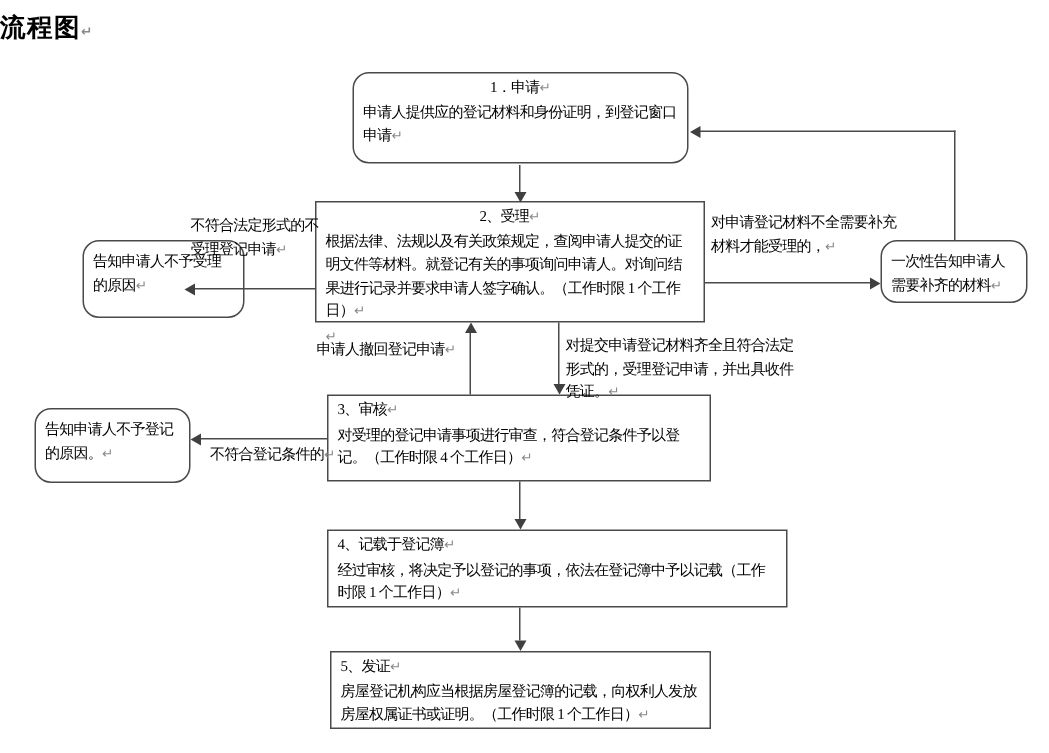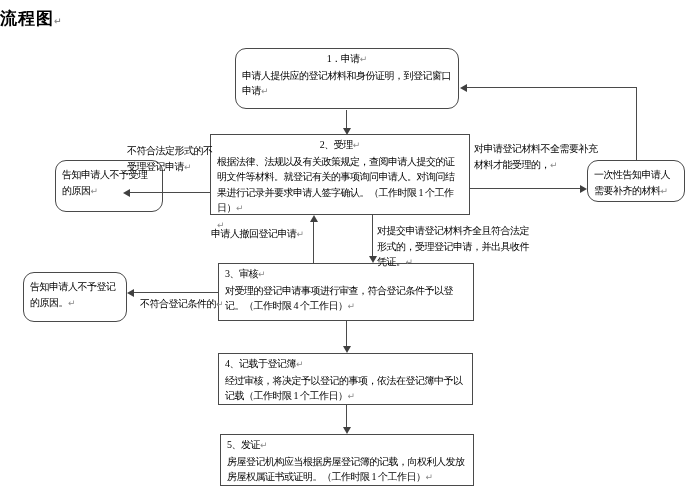--- a/index.html
+++ b/index.html
@@ -40,21 +40,21 @@
     <div class="ttl-c"><span>2、受理</span><span class="mark">↵</span></div>
     <div><span>根据法律、法规以及有关政策规定，查阅申请人提交的证明文件等材料。就登记有关的事项询问申请人。对询问结果进行记录并要求申请人签字确认。（工作时限 1 个工作日）</span><span class="mark">↵</span></div>
     <div><span class="mark">↵</span></div>
   </div>
 
   <div class="box txt" style="left:218px;top:263px;width:256px;height:58px;">
     <div class="ttl-l"><span>3、审核</span><span class="mark">↵</span></div>
     <div><span>对受理的登记申请事项进行审查，符合登记条件予以登记。（工作时限 4 个工作日）</span><span class="mark">↵</span></div>
   </div>
 
-  <div class="box txt" style="left:218px;top:353px;width:255px;height:52px;">
+  <div class="box txt" style="left:218px;top:353px;width:307px;height:52px;">
     <div class="ttl-l"><span>4、记载于登记簿</span><span class="mark">↵</span></div>
     <div><span>经过审核，将决定予以登记的事项，依法在登记簿中予以记载（工作时限 1 个工作日）</span><span class="mark">↵</span></div>
   </div>
 
   <div class="box txt" style="left:220px;top:434px;width:254px;height:52px;">
     <div class="ttl-l"><span>5、发证</span><span class="mark">↵</span></div>
     <div><span>房屋登记机构应当根据房屋登记簿的记载，向权利人发放房屋权属证书或证明。（工作时限 1 个工作日）</span><span class="mark">↵</span></div>
   </div>
 
   <div class="box round txt" style="left:15px;top:160px;width:108px;height:52px;padding-top:6px;margin-left:40px;">

